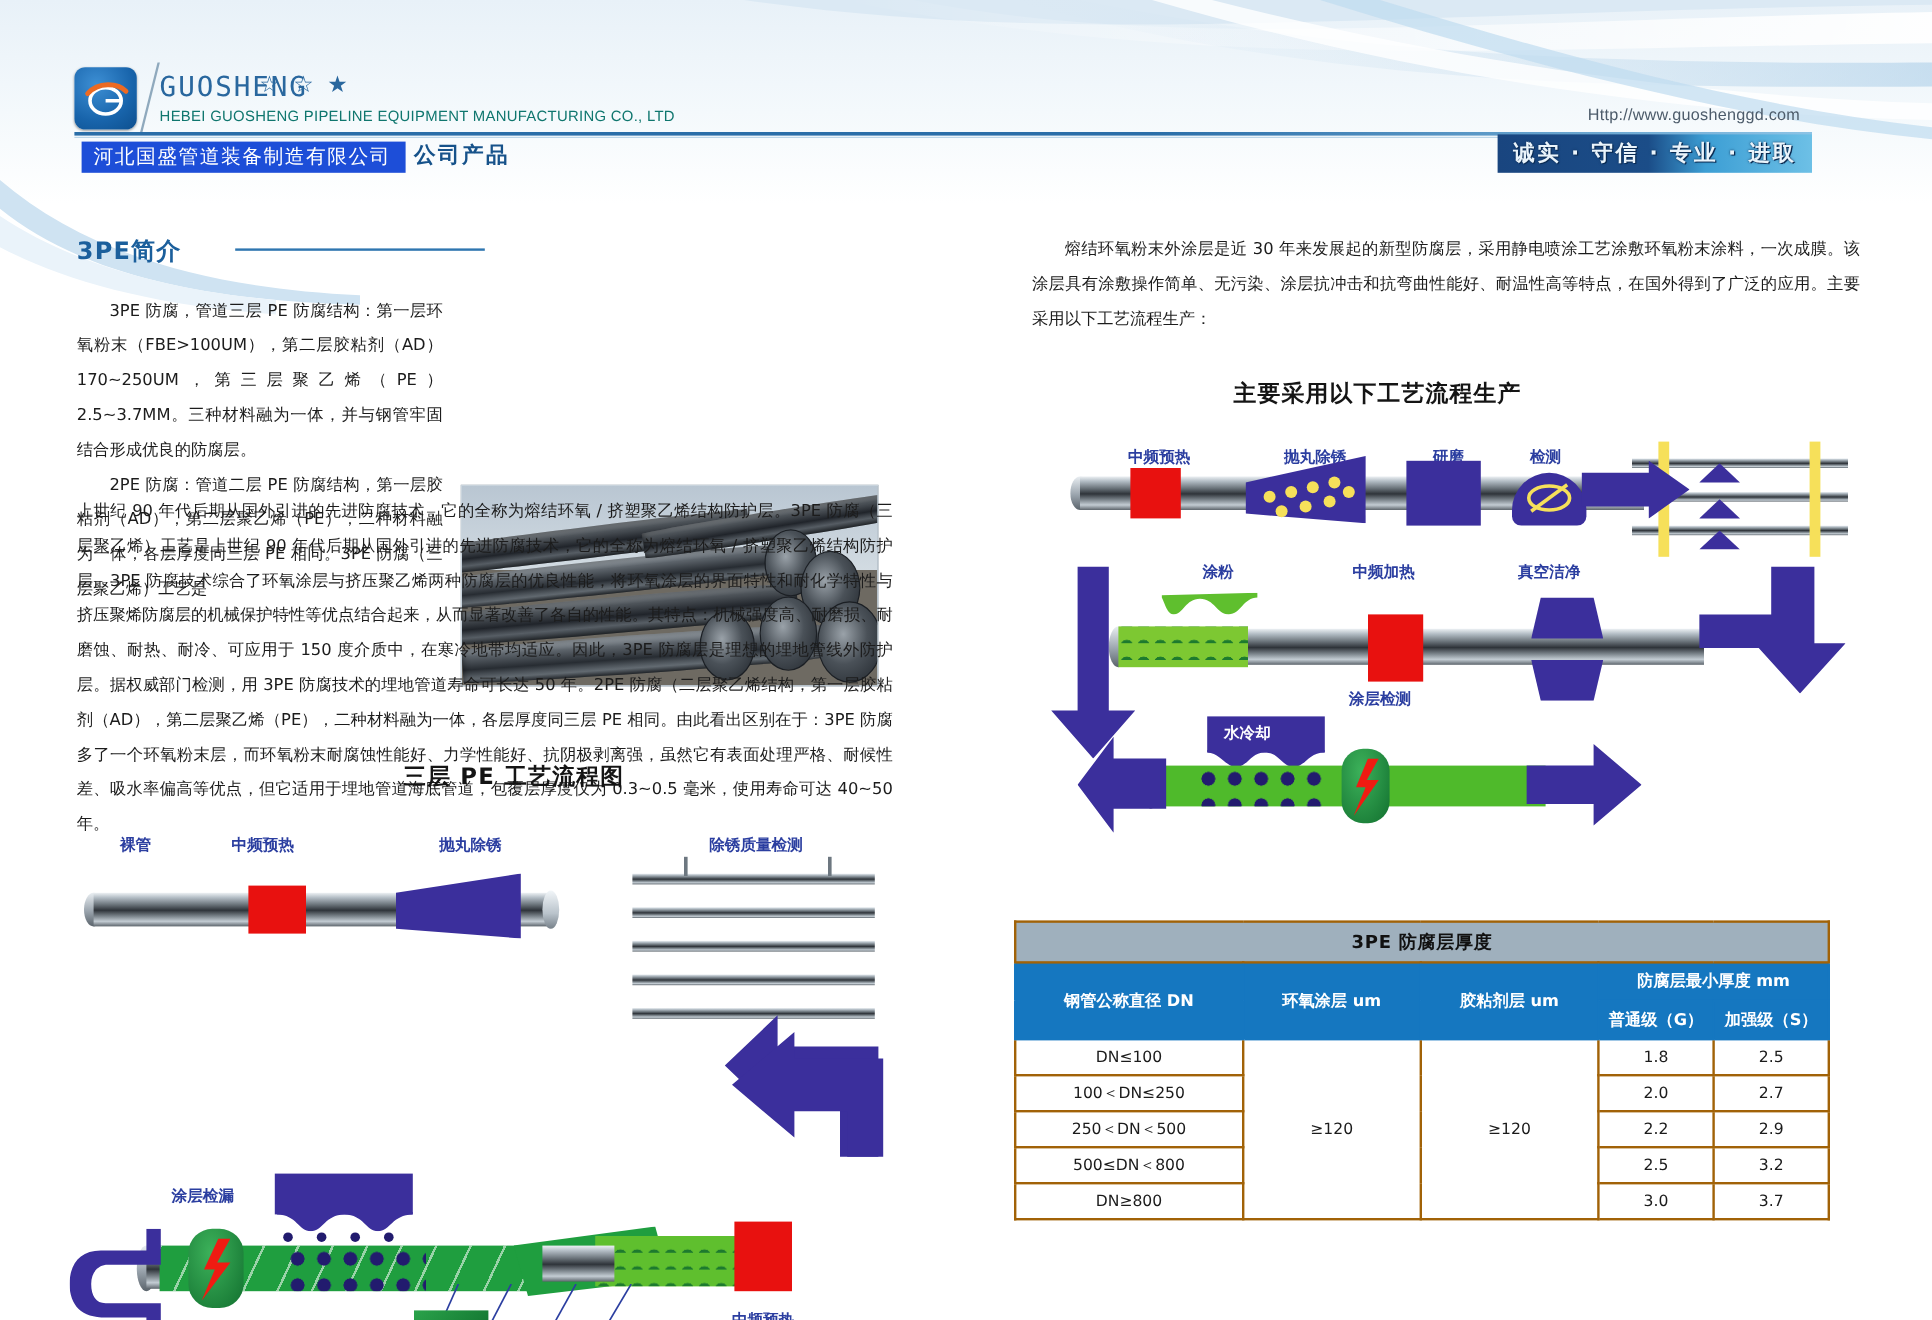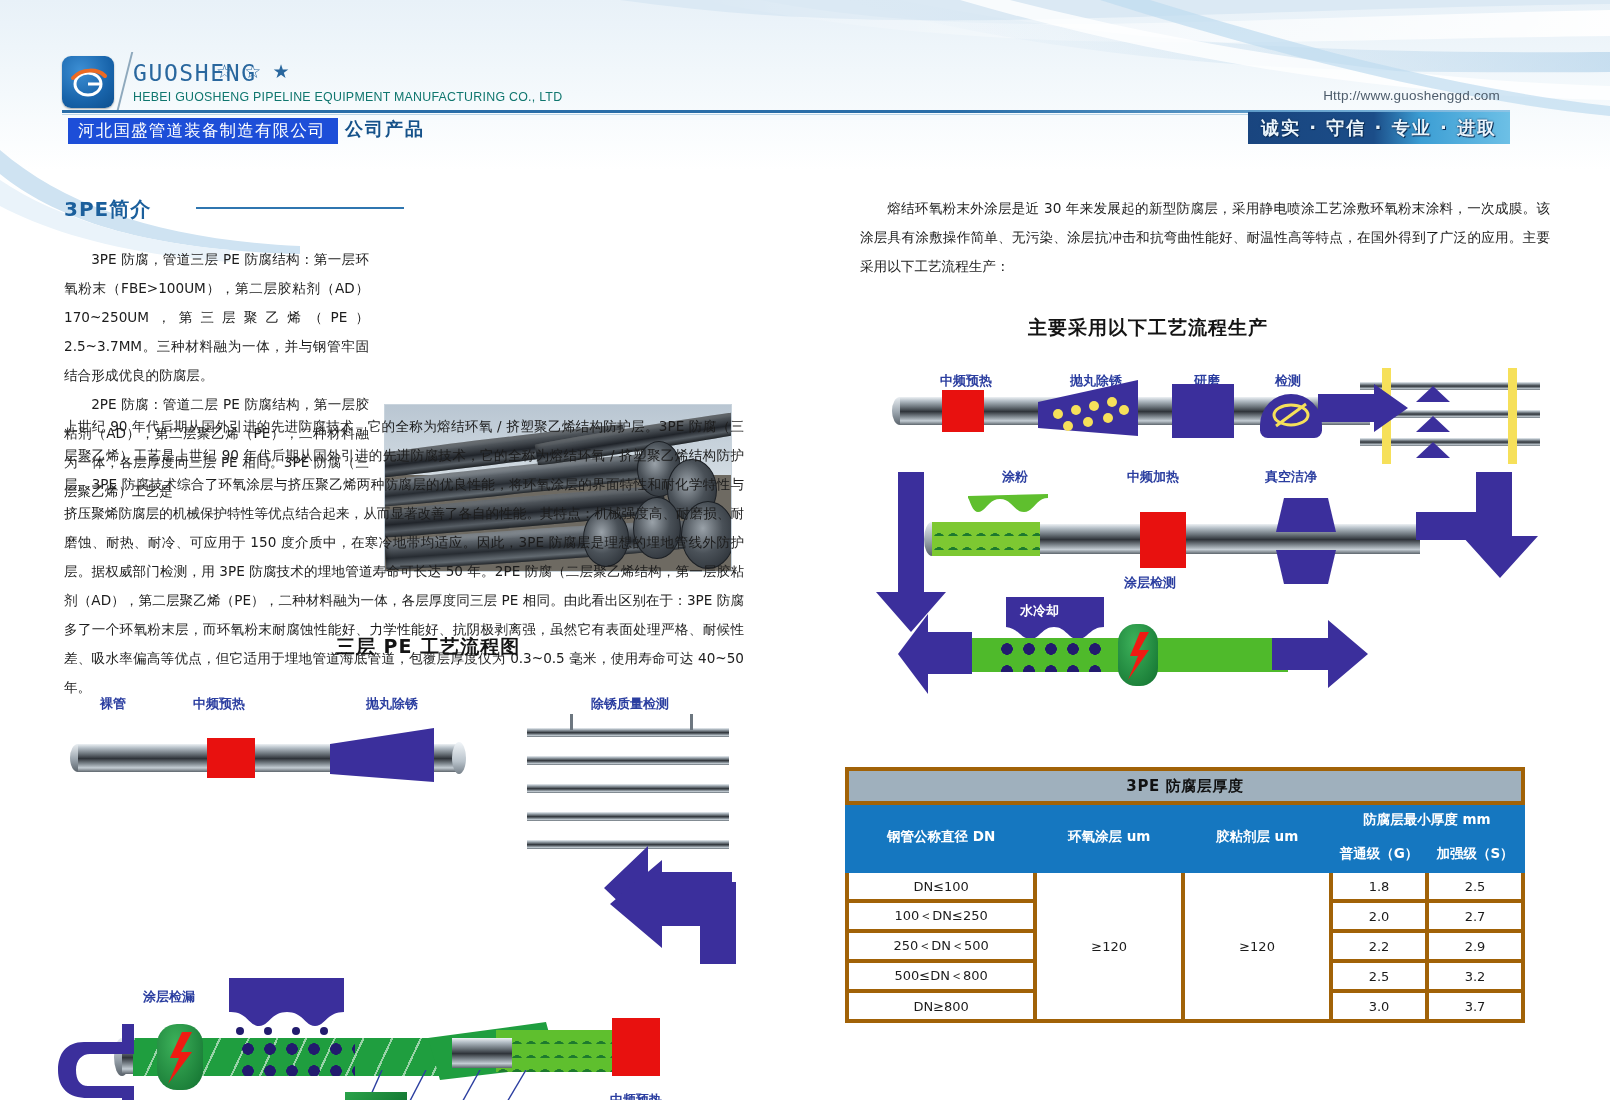--- a/index.html
+++ b/index.html
@@ -163,21 +163,21 @@
     font-size:13.6px; line-height:29px; color:#1c1c1c; text-align:justify;
     font-family:"DejaVu Sans","Liberation Sans",sans-serif; }
   #fbe-para p { margin:0; }
 
   
   #thick-table {
     position:absolute; left:25px; top:595px; width:680px;
     border-collapse:collapse; font-family:"DejaVu Sans","Liberation Sans",sans-serif;
   }
   #thick-table td, #thick-table th {
-    border:4px solid #a16207; text-align:center; font-size:13px; color:#1b1b1b;
+    border:2px solid #a16207; text-align:center; font-size:13px; color:#1b1b1b;
   }
   #thick-table .tbl-title {
     background:#9fb0bd; color:#111; font-weight:700; font-size:15px; height:34px;
     letter-spacing:.6px;
   }
   #thick-table thead.hdr th {
     background:#1577c0; color:#fff; font-weight:700; font-size:13.5px;
     padding:6px 4px; border-color:#1577c0;
   }
   #thick-table tbody td { height:30px; background:#fff; }

